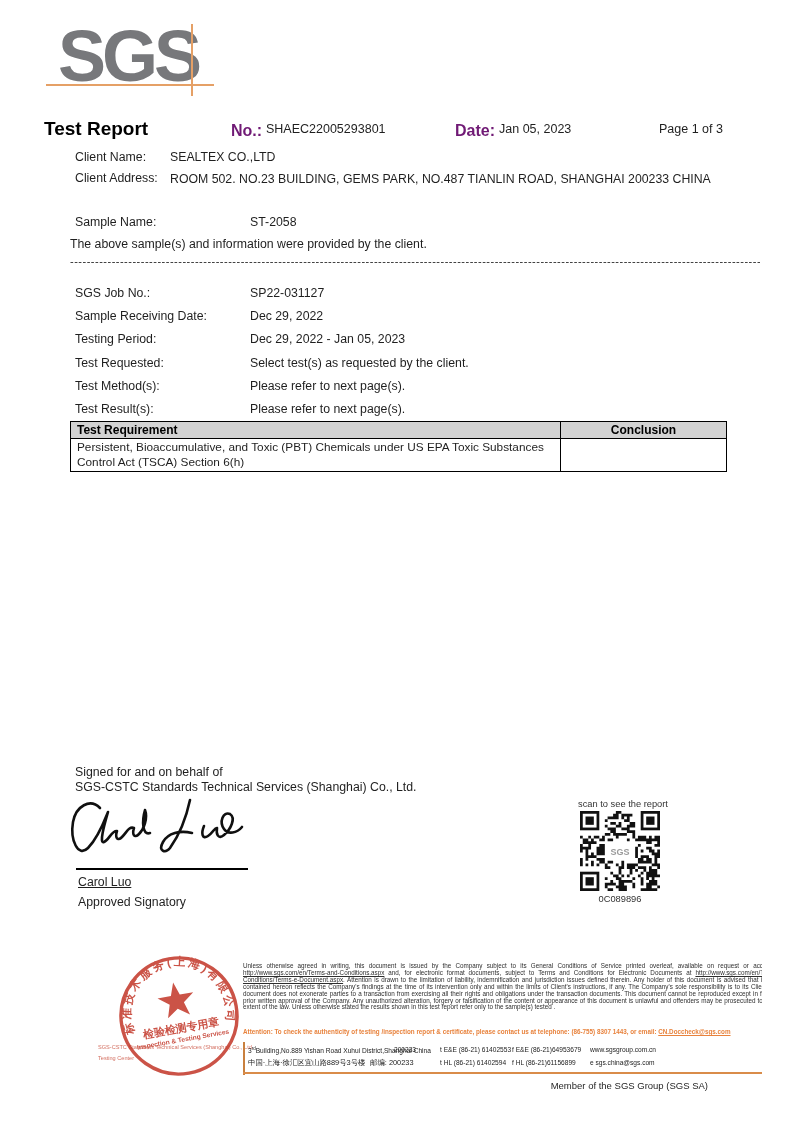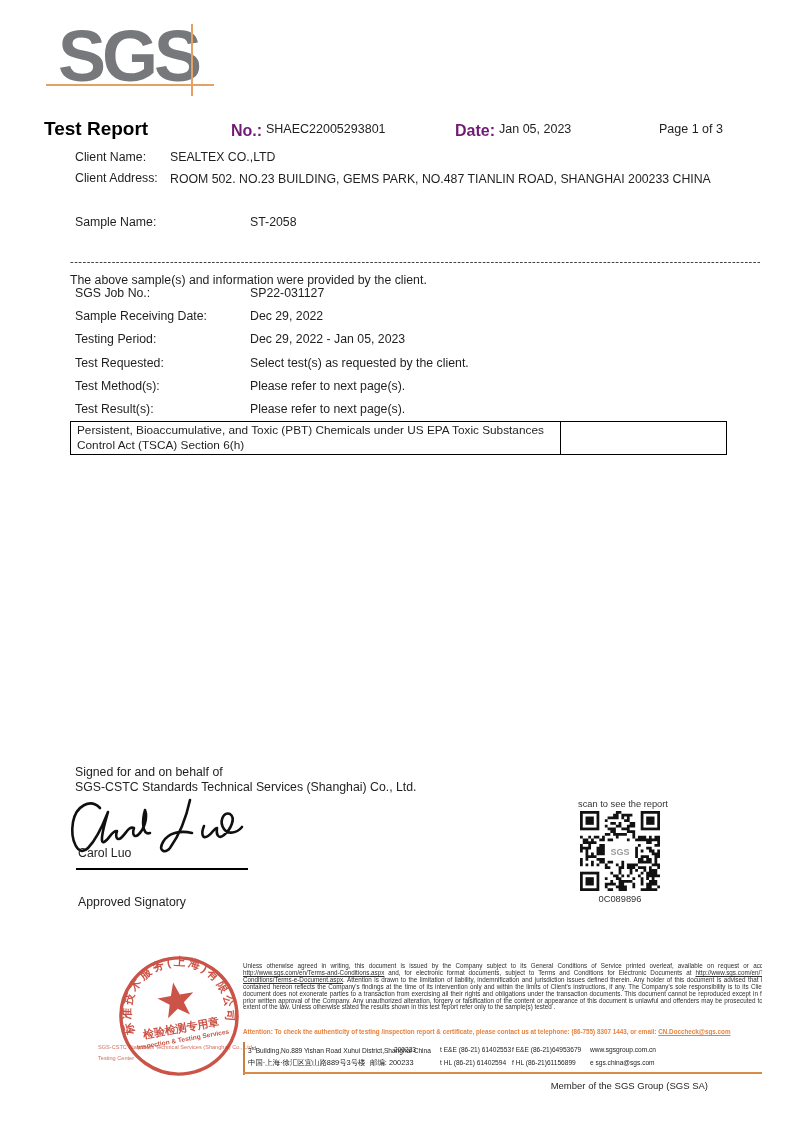--- a/index.html
+++ b/index.html
@@ -70,55 +70,59 @@
   <span class="abs hval" style="left:499px; top:122px;">Jan 05, 2023</span>
   <span class="abs hval" style="left:659px; top:122px;">Page 1 of 3</span>
 
   <span class="abs lbl" style="left:75px; top:150px;">Client Name:</span>
   <span class="abs val" style="left:170px; top:150px;">SEALTEX CO.,LTD</span>
   <span class="abs lbl" style="left:75px; top:171px;">Client Address:</span>
   <span class="abs val" style="left:170px; top:171px; width:590px; line-height:17px;">ROOM 502. NO.23 BUILDING, GEMS PARK, NO.487 TIANLIN ROAD, SHANGHAI 200233 CHINA</span>
 
   <span class="abs lbl" style="left:75px; top:215px;">Sample Name:</span>
   <span class="abs val" style="left:250px; top:215px;">ST-2058</span>
-  <span class="abs note" style="left:70px; top:237px;margin-top:36px;">The above sample(s) and information were provided by the client.</span>
+  <span class="abs note" style="left:70px; top:237px;">The above sample(s) and information were provided by the client.</span>
 
   <div class="abs dashes" style="left:70px; top:255px;">--------------------------------------------------------------------------------------------------------------------------------------------------------------------------------------------------------------------------------------</div>
 
   <span class="abs lbl" style="left:75px; top:286px;">SGS Job No.:</span>
   <span class="abs val" style="left:250px; top:286px;">SP22-031127</span>
   <span class="abs lbl" style="left:75px; top:309px;">Sample Receiving Date:</span>
   <span class="abs val" style="left:250px; top:309px;text-align:center;">Dec 29, 2022</span>
   <span class="abs lbl" style="left:75px; top:332px;">Testing Period:</span>
   <span class="abs val" style="left:250px; top:332px;">Dec 29, 2022 - Jan 05, 2023</span>
   <span class="abs lbl" style="left:75px; top:356px;">Test Requested:</span>
   <span class="abs val" style="left:250px; top:356px;">Select test(s) as requested by the client.</span>
   <span class="abs lbl" style="left:75px; top:379px;">Test Method(s):</span>
   <span class="abs val" style="left:250px; top:379px;">Please refer to next page(s).</span>
   <span class="abs lbl" style="left:75px; top:402px;">Test Result(s):</span>
   <span class="abs val" style="left:250px; top:402px;">Please refer to next page(s).</span>
 
   <div class="tbl">
+    <div class="tbl-head">
+      <div class="cell-req th">Test Requirement</div>
+      <div class="cell-con th">Conclusion</div>
+    </div>
     <div class="tbl-body">
       <div class="cell-req td">Persistent, Bioaccumulative, and Toxic (PBT) Chemicals under US EPA Toxic Substances Control Act (TSCA) Section 6(h)</div>
     </div>
   </div>
 
   <span class="abs note" style="left:75px; top:765px;">Signed for and on behalf of</span>
   <span class="abs note" style="left:75px; top:780px;">SGS-CSTC Standards Technical Services (Shanghai) Co., Ltd.</span>
 
   <svg class="sig-svg" width="200" height="80" viewBox="0 0 200 80">
     <g stroke="#101010" stroke-width="2.6" fill="none" stroke-linecap="round" stroke-linejoin="round">
       <path d="M34,16 C24,6 10,14 7,30 C4,48 12,66 22,56 C32,46 38,30 42,20 C38,34 33,52 38,50 C43,48 46,38 51,39 C49,45 51,50 56,45 C61,40 63,34 68,36 C66,42 68,47 73,42 C78,37 82,26 79,18 C76,28 76,44 84,41"></path>
       <path d="M124,8 C121,22 114,42 104,56 C99,62 92,59 97,50 C102,41 114,38 126,41"></path>
       <path d="M138,34 C135,41 136,48 142,44 C147,41 149,35 151,36 C150,42 152,48 158,43 C165,37 170,26 164,22 C157,19 153,30 158,37 C162,43 171,41 176,35"></path>
     </g>
   </svg>
   <div class="sig-line"></div>
-  <span class="abs note" style="left:78px; top:846px;">Carol Luo</span>
+  <span class="abs note" style="left:78px; top:875px;text-decoration:underline;">Carol Luo</span>
   <span class="abs note" style="left:78px; top:895px;">Approved Signatory</span>
 
   <span class="qr-caption">scan to see the report</span>
   <div class="qr-code">
     <svg id="qr-svg" width="80" height="80" viewBox="0 0 80 80">
       <rect x="0" y="0" width="80" height="80" fill="#fff"></rect>
 
       <path d="M35.86,0.00h2.76v2.76h-2.76zM38.62,0.00h2.76v2.76h-2.76zM33.10,2.76h2.76v2.76h-2.76zM35.86,2.76h2.76v2.76h-2.76zM41.38,2.76h2.76v2.76h-2.76zM44.14,2.76h2.76v2.76h-2.76zM46.90,2.76h2.76v2.76h-2.76zM49.66,2.76h2.76v2.76h-2.76zM27.59,5.52h2.76v2.76h-2.76zM30.34,5.52h2.76v2.76h-2.76zM33.10,5.52h2.76v2.76h-2.76zM35.86,5.52h2.76v2.76h-2.76zM41.38,5.52h2.76v2.76h-2.76zM46.90,5.52h2.76v2.76h-2.76zM24.83,8.28h2.76v2.76h-2.76zM44.14,8.28h2.76v2.76h-2.76zM46.90,8.28h2.76v2.76h-2.76zM30.34,11.03h2.76v2.76h-2.76zM33.10,11.03h2.76v2.76h-2.76zM38.62,11.03h2.76v2.76h-2.76zM49.66,11.03h2.76v2.76h-2.76zM52.41,11.03h2.76v2.76h-2.76zM24.83,13.79h2.76v2.76h-2.76zM35.86,13.79h2.76v2.76h-2.76zM38.62,13.79h2.76v2.76h-2.76zM46.90,13.79h2.76v2.76h-2.76zM49.66,13.79h2.76v2.76h-2.76zM52.41,13.79h2.76v2.76h-2.76zM27.59,16.55h2.76v2.76h-2.76zM30.34,16.55h2.76v2.76h-2.76zM33.10,16.55h2.76v2.76h-2.76zM41.38,16.55h2.76v2.76h-2.76zM44.14,16.55h2.76v2.76h-2.76zM46.90,16.55h2.76v2.76h-2.76zM30.34,19.31h2.76v2.76h-2.76zM33.10,19.31h2.76v2.76h-2.76zM46.90,19.31h2.76v2.76h-2.76zM49.66,19.31h2.76v2.76h-2.76zM52.41,19.31h2.76v2.76h-2.76zM24.83,22.07h2.76v2.76h-2.76zM27.59,22.07h2.76v2.76h-2.76zM33.10,22.07h2.76v2.76h-2.76zM35.86,22.07h2.76v2.76h-2.76zM38.62,22.07h2.76v2.76h-2.76zM41.38,22.07h2.76v2.76h-2.76zM44.14,22.07h2.76v2.76h-2.76zM52.41,22.07h2.76v2.76h-2.76zM0.00,24.83h2.76v2.76h-2.76zM8.28,24.83h2.76v2.76h-2.76zM13.79,24.83h2.76v2.76h-2.76zM16.55,24.83h2.76v2.76h-2.76zM22.07,24.83h2.76v2.76h-2.76zM35.86,24.83h2.76v2.76h-2.76zM52.41,24.83h2.76v2.76h-2.76zM57.93,24.83h2.76v2.76h-2.76zM60.69,24.83h2.76v2.76h-2.76zM63.45,24.83h2.76v2.76h-2.76zM68.97,24.83h2.76v2.76h-2.76zM74.48,24.83h2.76v2.76h-2.76zM77.24,24.83h2.76v2.76h-2.76zM2.76,27.59h2.76v2.76h-2.76zM5.52,27.59h2.76v2.76h-2.76zM11.03,27.59h2.76v2.76h-2.76zM19.31,27.59h2.76v2.76h-2.76zM22.07,27.59h2.76v2.76h-2.76zM27.59,27.59h2.76v2.76h-2.76zM30.34,27.59h2.76v2.76h-2.76zM46.90,27.59h2.76v2.76h-2.76zM55.17,27.59h2.76v2.76h-2.76zM57.93,27.59h2.76v2.76h-2.76zM60.69,27.59h2.76v2.76h-2.76zM63.45,27.59h2.76v2.76h-2.76zM66.21,27.59h2.76v2.76h-2.76zM68.97,27.59h2.76v2.76h-2.76zM71.72,27.59h2.76v2.76h-2.76zM74.48,27.59h2.76v2.76h-2.76zM77.24,27.59h2.76v2.76h-2.76zM2.76,30.34h2.76v2.76h-2.76zM5.52,30.34h2.76v2.76h-2.76zM8.28,30.34h2.76v2.76h-2.76zM11.03,30.34h2.76v2.76h-2.76zM13.79,30.34h2.76v2.76h-2.76zM66.21,30.34h2.76v2.76h-2.76zM68.97,30.34h2.76v2.76h-2.76zM77.24,30.34h2.76v2.76h-2.76zM0.00,33.10h2.76v2.76h-2.76zM8.28,33.10h2.76v2.76h-2.76zM19.31,33.10h2.76v2.76h-2.76zM22.07,33.10h2.76v2.76h-2.76zM57.93,33.10h2.76v2.76h-2.76zM74.48,33.10h2.76v2.76h-2.76zM77.24,33.10h2.76v2.76h-2.76zM0.00,35.86h2.76v2.76h-2.76zM2.76,35.86h2.76v2.76h-2.76zM5.52,35.86h2.76v2.76h-2.76zM8.28,35.86h2.76v2.76h-2.76zM16.55,35.86h2.76v2.76h-2.76zM19.31,35.86h2.76v2.76h-2.76zM22.07,35.86h2.76v2.76h-2.76zM55.17,35.86h2.76v2.76h-2.76zM66.21,35.86h2.76v2.76h-2.76zM68.97,35.86h2.76v2.76h-2.76zM0.00,38.62h2.76v2.76h-2.76zM5.52,38.62h2.76v2.76h-2.76zM16.55,38.62h2.76v2.76h-2.76zM19.31,38.62h2.76v2.76h-2.76zM22.07,38.62h2.76v2.76h-2.76zM55.17,38.62h2.76v2.76h-2.76zM60.69,38.62h2.76v2.76h-2.76zM68.97,38.62h2.76v2.76h-2.76zM71.72,38.62h2.76v2.76h-2.76zM77.24,38.62h2.76v2.76h-2.76zM5.52,41.38h2.76v2.76h-2.76zM11.03,41.38h2.76v2.76h-2.76zM16.55,41.38h2.76v2.76h-2.76zM19.31,41.38h2.76v2.76h-2.76zM22.07,41.38h2.76v2.76h-2.76zM55.17,41.38h2.76v2.76h-2.76zM71.72,41.38h2.76v2.76h-2.76zM74.48,41.38h2.76v2.76h-2.76zM77.24,41.38h2.76v2.76h-2.76zM5.52,44.14h2.76v2.76h-2.76zM8.28,44.14h2.76v2.76h-2.76zM11.03,44.14h2.76v2.76h-2.76zM13.79,44.14h2.76v2.76h-2.76zM55.17,44.14h2.76v2.76h-2.76zM60.69,44.14h2.76v2.76h-2.76zM63.45,44.14h2.76v2.76h-2.76zM66.21,44.14h2.76v2.76h-2.76zM74.48,44.14h2.76v2.76h-2.76zM77.24,44.14h2.76v2.76h-2.76zM0.00,46.90h2.76v2.76h-2.76zM5.52,46.90h2.76v2.76h-2.76zM16.55,46.90h2.76v2.76h-2.76zM19.31,46.90h2.76v2.76h-2.76zM22.07,46.90h2.76v2.76h-2.76zM57.93,46.90h2.76v2.76h-2.76zM60.69,46.90h2.76v2.76h-2.76zM66.21,46.90h2.76v2.76h-2.76zM68.97,46.90h2.76v2.76h-2.76zM74.48,46.90h2.76v2.76h-2.76zM0.00,49.66h2.76v2.76h-2.76zM11.03,49.66h2.76v2.76h-2.76zM19.31,49.66h2.76v2.76h-2.76zM22.07,49.66h2.76v2.76h-2.76zM27.59,49.66h2.76v2.76h-2.76zM30.34,49.66h2.76v2.76h-2.76zM41.38,49.66h2.76v2.76h-2.76zM57.93,49.66h2.76v2.76h-2.76zM60.69,49.66h2.76v2.76h-2.76zM63.45,49.66h2.76v2.76h-2.76zM66.21,49.66h2.76v2.76h-2.76zM68.97,49.66h2.76v2.76h-2.76zM74.48,49.66h2.76v2.76h-2.76zM0.00,52.41h2.76v2.76h-2.76zM5.52,52.41h2.76v2.76h-2.76zM11.03,52.41h2.76v2.76h-2.76zM16.55,52.41h2.76v2.76h-2.76zM24.83,52.41h2.76v2.76h-2.76zM35.86,52.41h2.76v2.76h-2.76zM41.38,52.41h2.76v2.76h-2.76zM46.90,52.41h2.76v2.76h-2.76zM49.66,52.41h2.76v2.76h-2.76zM52.41,52.41h2.76v2.76h-2.76zM55.17,52.41h2.76v2.76h-2.76zM71.72,52.41h2.76v2.76h-2.76zM74.48,52.41h2.76v2.76h-2.76zM77.24,52.41h2.76v2.76h-2.76zM24.83,55.17h2.76v2.76h-2.76zM27.59,55.17h2.76v2.76h-2.76zM38.62,55.17h2.76v2.76h-2.76zM41.38,55.17h2.76v2.76h-2.76zM46.90,55.17h2.76v2.76h-2.76zM49.66,55.17h2.76v2.76h-2.76zM52.41,55.17h2.76v2.76h-2.76zM57.93,55.17h2.76v2.76h-2.76zM60.69,55.17h2.76v2.76h-2.76zM63.45,55.17h2.76v2.76h-2.76zM68.97,55.17h2.76v2.76h-2.76zM77.24,55.17h2.76v2.76h-2.76zM38.62,57.93h2.76v2.76h-2.76zM49.66,57.93h2.76v2.76h-2.76zM55.17,57.93h2.76v2.76h-2.76zM63.45,57.93h2.76v2.76h-2.76zM68.97,57.93h2.76v2.76h-2.76zM71.72,57.93h2.76v2.76h-2.76zM74.48,57.93h2.76v2.76h-2.76zM30.34,60.69h2.76v2.76h-2.76zM38.62,60.69h2.76v2.76h-2.76zM49.66,60.69h2.76v2.76h-2.76zM60.69,60.69h2.76v2.76h-2.76zM66.21,60.69h2.76v2.76h-2.76zM68.97,60.69h2.76v2.76h-2.76zM71.72,60.69h2.76v2.76h-2.76zM74.48,60.69h2.76v2.76h-2.76zM33.10,63.45h2.76v2.76h-2.76zM35.86,63.45h2.76v2.76h-2.76zM41.38,63.45h2.76v2.76h-2.76zM46.90,63.45h2.76v2.76h-2.76zM57.93,63.45h2.76v2.76h-2.76zM66.21,63.45h2.76v2.76h-2.76zM68.97,63.45h2.76v2.76h-2.76zM71.72,63.45h2.76v2.76h-2.76zM74.48,63.45h2.76v2.76h-2.76zM77.24,63.45h2.76v2.76h-2.76zM24.83,66.21h2.76v2.76h-2.76zM35.86,66.21h2.76v2.76h-2.76zM38.62,66.21h2.76v2.76h-2.76zM52.41,66.21h2.76v2.76h-2.76zM60.69,66.21h2.76v2.76h-2.76zM66.21,66.21h2.76v2.76h-2.76zM71.72,66.21h2.76v2.76h-2.76zM30.34,68.97h2.76v2.76h-2.76zM38.62,68.97h2.76v2.76h-2.76zM41.38,68.97h2.76v2.76h-2.76zM44.14,68.97h2.76v2.76h-2.76zM46.90,68.97h2.76v2.76h-2.76zM49.66,68.97h2.76v2.76h-2.76zM60.69,68.97h2.76v2.76h-2.76zM68.97,68.97h2.76v2.76h-2.76zM71.72,68.97h2.76v2.76h-2.76zM74.48,68.97h2.76v2.76h-2.76zM24.83,71.72h2.76v2.76h-2.76zM27.59,71.72h2.76v2.76h-2.76zM30.34,71.72h2.76v2.76h-2.76zM33.10,71.72h2.76v2.76h-2.76zM38.62,71.72h2.76v2.76h-2.76zM41.38,71.72h2.76v2.76h-2.76zM52.41,71.72h2.76v2.76h-2.76zM60.69,71.72h2.76v2.76h-2.76zM66.21,71.72h2.76v2.76h-2.76zM68.97,71.72h2.76v2.76h-2.76zM71.72,71.72h2.76v2.76h-2.76zM74.48,71.72h2.76v2.76h-2.76zM24.83,74.48h2.76v2.76h-2.76zM35.86,74.48h2.76v2.76h-2.76zM38.62,74.48h2.76v2.76h-2.76zM41.38,74.48h2.76v2.76h-2.76zM44.14,74.48h2.76v2.76h-2.76zM52.41,74.48h2.76v2.76h-2.76zM66.21,74.48h2.76v2.76h-2.76zM68.97,74.48h2.76v2.76h-2.76zM77.24,74.48h2.76v2.76h-2.76zM27.59,77.24h2.76v2.76h-2.76zM30.34,77.24h2.76v2.76h-2.76zM38.62,77.24h2.76v2.76h-2.76zM41.38,77.24h2.76v2.76h-2.76zM44.14,77.24h2.76v2.76h-2.76zM60.69,77.24h2.76v2.76h-2.76zM63.45,77.24h2.76v2.76h-2.76zM66.21,77.24h2.76v2.76h-2.76zM68.97,77.24h2.76v2.76h-2.76zM71.72,77.24h2.76v2.76h-2.76zM74.48,77.24h2.76v2.76h-2.76z" fill="#111"></path>
         <g fill="#111">
         <rect x="0" y="0" width="19.3" height="19.3"></rect>

